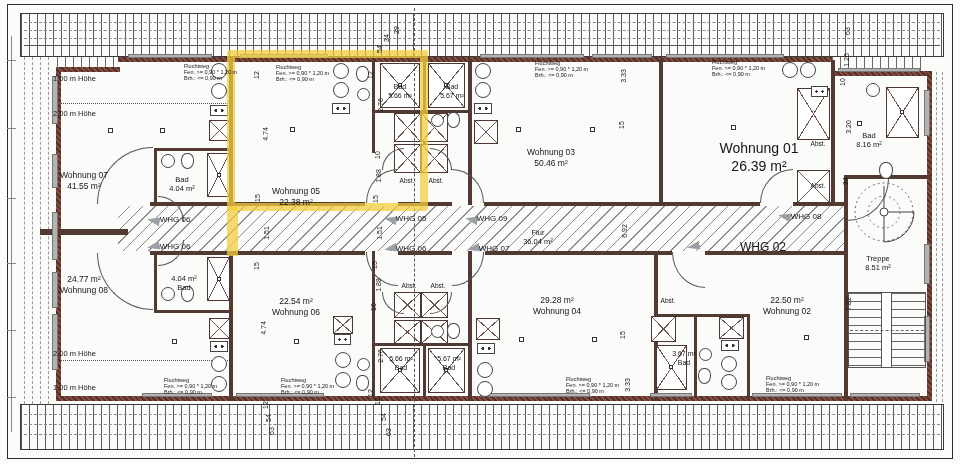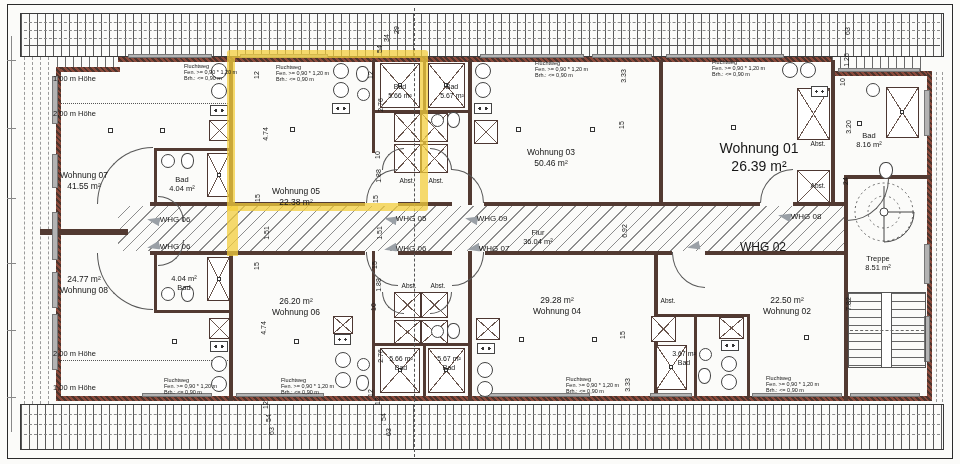--- a/index.html
+++ b/index.html
@@ -288,21 +288,21 @@
       <div class="lbl" style="left: 869px; top: 140px; font-size: 7.5px;">Bad
 8.16 m²</div>
       <div class="lbl" style="left: 878px; top: 263px; font-size: 7.5px;">Treppe
 8.51 m²</div>
       <div class="lbl" style="left: 538px; top: 237px; font-size: 7.5px;">Flur
 36.04 m²</div>
       <div class="lbl" style="left: 84px; top: 285px; font-size: 8.5px;">24.77 m²
 Wohnung 08</div>
       <div class="lbl" style="left: 184px; top: 283px; font-size: 7.5px;">4.04 m²
 Bad</div>
-      <div class="lbl" style="left: 296px; top: 307px; font-size: 8.5px;">26.20 m²
+      <div class="lbl" style="left: 296px; top: 307px; font-size: 8.5px;">22.54 m²
 Wohnung 06</div>
       <div class="lbl" style="left: 401px; top: 364px; font-size: 7px;">5.66 m²
 Bad</div>
       <div class="lbl" style="left: 449px; top: 364px; font-size: 7px;">5.67 m²
 Bad</div>
       <div class="lbl" style="left: 557px; top: 306px; font-size: 8.5px;">29.28 m²
 Wohnung 04</div>
       <div class="lbl" style="left: 787px; top: 306px; font-size: 8.5px;">22.50 m²
 Wohnung 02</div>
       <div class="lbl" style="left: 684px; top: 359px; font-size: 7px;">3.67 m²

